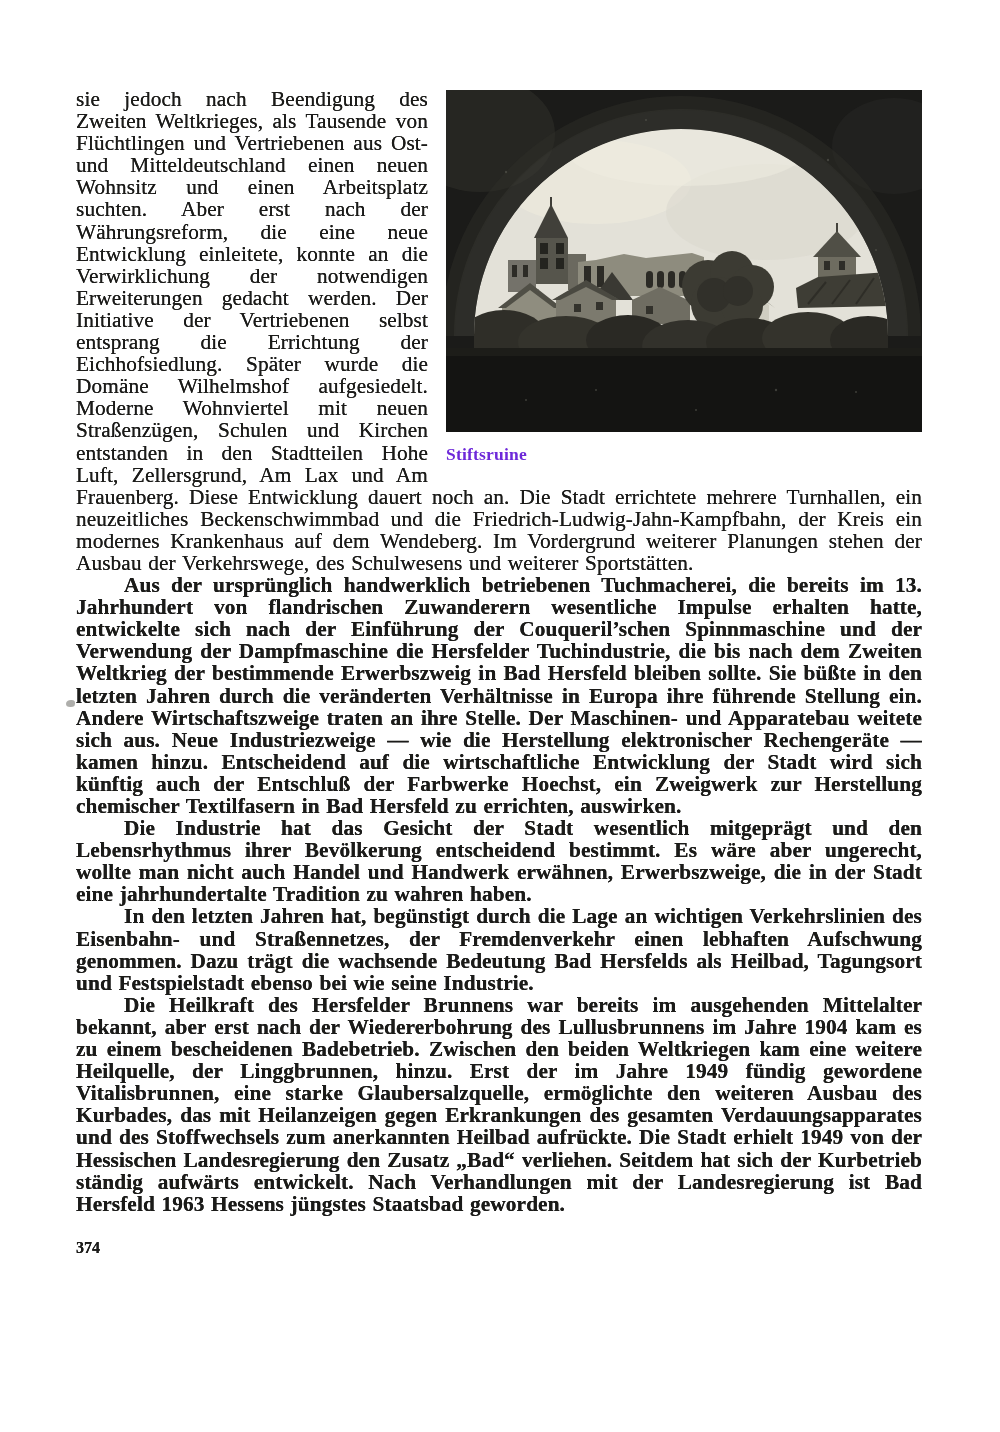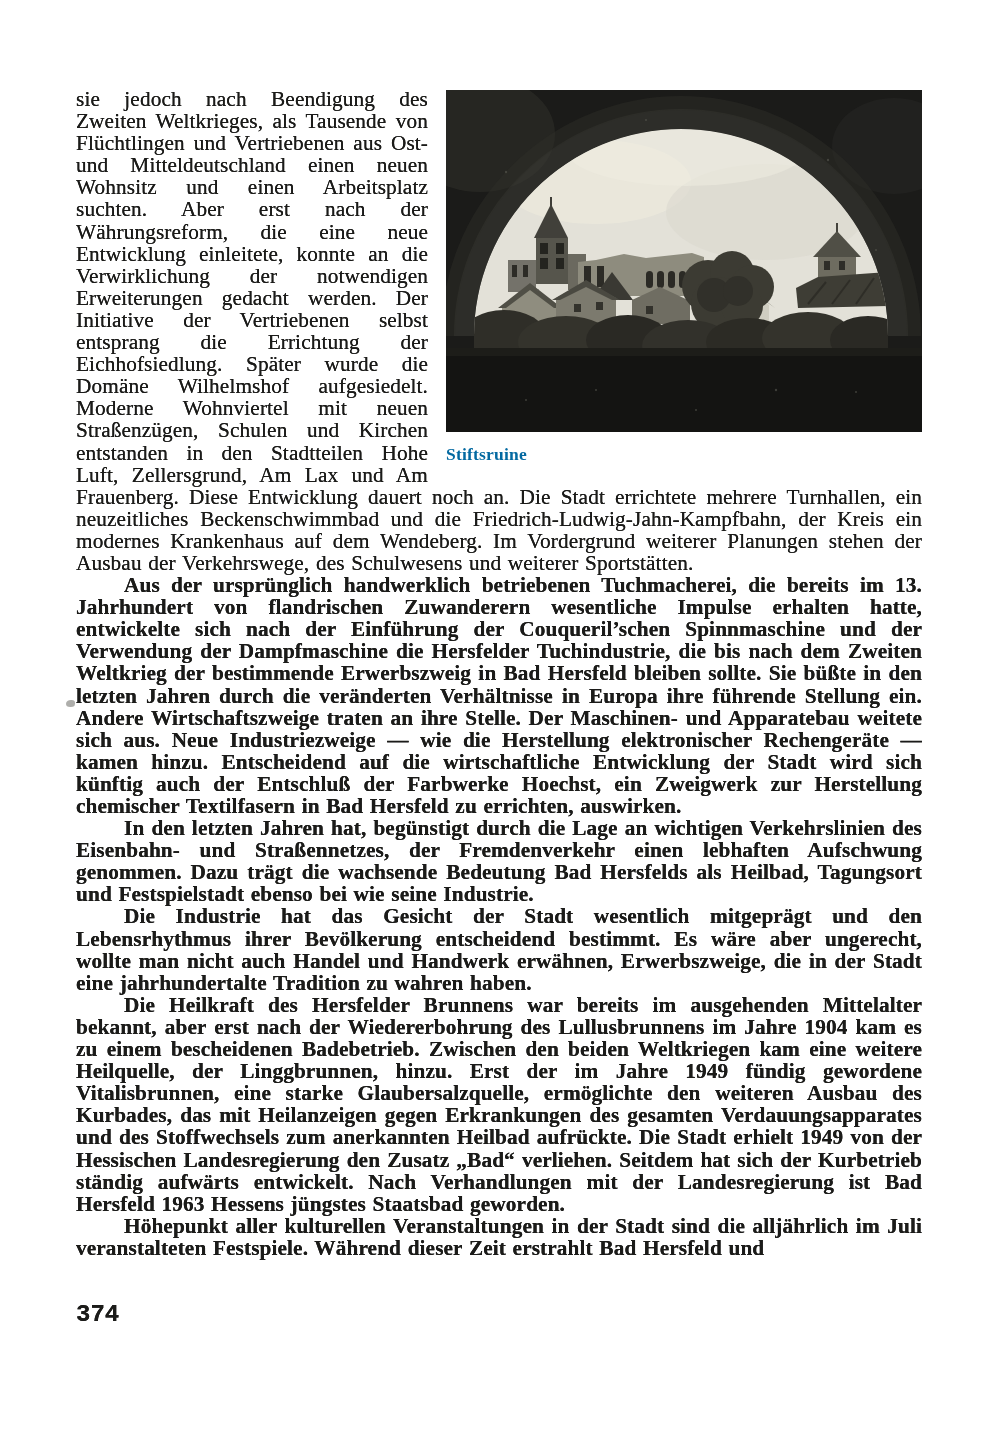--- a/index.html
+++ b/index.html
@@ -20,40 +20,39 @@
     float: right;
     width: 476px;
     margin: 2px 0 16px 18px;
   }
   .photo-svg { display: block; width: 476px; height: 342px; }
   .caption {
     margin-top: 12px;
     font-weight: bold;
     font-size: 17.5px;
     letter-spacing: 0.2px;
-    color: #0369a1;
+    color: #6d28d9;
   }
   p.body {
     margin: 0;
     font-size: 21.3px;
     line-height: 22.1px;
     text-align: justify;
     letter-spacing: 0.1px;
     word-spacing: 1.2px;
     hyphens: auto;
     text-shadow: 0 0 0.45px currentColor; 
   }
   p.indent { text-indent: 48px; font-weight: bold; }
   .pageno {
     clear: both;
     font-weight: bold;
-    font-size: 24px;
-    margin-top: 42px;
+    font-size: 16px;
+    margin-top: 24px;
     text-shadow: 0 0 0.4px currentColor;
-    font-family: Liberation Mono, monospace;
   }
   
   .smudge {
     position: absolute;
     left: 66px; top: 700px;
     width: 9px; height: 7px;
     background: #9a9a96;
     border-radius: 60% 40% 50% 50%;
     opacity: 0.8;
   }
@@ -183,21 +182,20 @@
           <circle cx="410" cy="302" r="1"></circle>
         <circle cx="250" cy="320" r="1"></circle>
           <circle cx="150" cy="300" r="1"></circle>
       </g>
     </svg>
     <div class="caption">Stiftsruine</div>
   </div>
 
   <p class="body">sie jedoch nach Beendigung des Zweiten Weltkrieges, als Tausende von Flüchtlingen und Vertriebenen aus Ost- und Mitteldeutschland einen neuen Wohnsitz und einen Arbeitsplatz suchten. Aber erst nach der Währungsreform, die eine neue Entwicklung einleitete, konnte an die Verwirklichung der notwendigen Erweiterungen gedacht werden. Der Initiative der Vertriebenen selbst entsprang die Errichtung der Eichhofsiedlung. Später wurde die Domäne Wilhelmshof aufgesiedelt. Moderne Wohnviertel mit neuen Straßenzügen, Schulen und Kirchen entstanden in den Stadtteilen Hohe Luft, Zellersgrund, Am Lax und Am Frauenberg. Diese Entwicklung dauert noch an. Die Stadt errichtete mehrere Turnhallen, ein neuzeitliches Beckenschwimmbad und die Friedrich-Ludwig-Jahn-Kampfbahn, der Kreis ein modernes Krankenhaus auf dem Wendeberg. Im Vordergrund weiterer Planungen stehen der Ausbau der Verkehrswege, des Schulwesens und weiterer Sportstätten.</p>
   <p class="body indent">Aus der ursprünglich handwerklich betriebenen Tuchmacherei, die bereits im 13. Jahrhundert von flandrischen Zuwanderern wesentliche Impulse erhalten hatte, entwickelte sich nach der Einführung der Couqueril’schen Spinnmaschine und der Verwendung der Dampfmaschine die Hersfelder Tuchindustrie, die bis nach dem Zweiten Weltkrieg der bestimmende Erwerbszweig in Bad Hersfeld bleiben sollte. Sie büßte in den letzten Jahren durch die veränderten Verhältnisse in Europa ihre führende Stellung ein. Andere Wirtschaftszweige traten an ihre Stelle. Der Maschinen- und Apparatebau weitete sich aus. Neue Industriezweige — wie die Herstellung elektronischer Rechengeräte — kamen hinzu. Entscheidend auf die wirtschaftliche Entwicklung der Stadt wird sich künftig auch der Entschluß der Farbwerke Hoechst, ein Zweigwerk zur Herstellung chemischer Textilfasern in Bad Hersfeld zu errichten, auswirken.</p>
+  <p class="body indent">Die Industrie hat das Gesicht der Stadt wesentlich mitgeprägt und den Lebensrhythmus ihrer Bevölkerung entscheidend bestimmt. Es wäre aber ungerecht, wollte man nicht auch Handel und Handwerk erwähnen, Erwerbszweige, die in der Stadt eine jahrhundertalte Tradition zu wahren haben.</p>
   <p class="body indent">In den letzten Jahren hat, begünstigt durch die Lage an wichtigen Verkehrslinien des Eisenbahn- und Straßennetzes, der Fremdenverkehr einen lebhaften Aufschwung genommen. Dazu trägt die wachsende Bedeutung Bad Hersfelds als Heilbad, Tagungsort und Festspielstadt ebenso bei wie seine Industrie.</p>
-  <p class="body indent">Die Industrie hat das Gesicht der Stadt wesentlich mitgeprägt und den Lebensrhythmus ihrer Bevölkerung entscheidend bestimmt. Es wäre aber ungerecht, wollte man nicht auch Handel und Handwerk erwähnen, Erwerbszweige, die in der Stadt eine jahrhundertalte Tradition zu wahren haben.</p>
   <p class="body indent">Die Heilkraft des Hersfelder Brunnens war bereits im ausgehenden Mittelalter bekannt, aber erst nach der Wiedererbohrung des Lullusbrunnens im Jahre 1904 kam es zu einem bescheidenen Badebetrieb. Zwischen den beiden Weltkriegen kam eine weitere Heilquelle, der Linggbrunnen, hinzu. Erst der im Jahre 1949 fündig gewordene Vitalisbrunnen, eine starke Glaubersalzquelle, ermöglichte den weiteren Ausbau des Kurbades, das mit Heilanzeigen gegen Erkrankungen des gesamten Verdauungsapparates und des Stoffwechsels zum anerkannten Heilbad aufrückte. Die Stadt erhielt 1949 von der Hessischen Landesregierung den Zusatz „Bad“ verliehen. Seitdem hat sich der Kurbetrieb ständig aufwärts entwickelt. Nach Verhandlungen mit der Landesregierung ist Bad Hersfeld 1963 Hessens jüngstes Staatsbad geworden.</p>
-  <p class="body indent">Höhepunkt aller kulturellen Veranstaltungen in der Stadt sind die alljährlich im Juli veranstalteten Festspiele. Während dieser Zeit erstrahlt Bad Hersfeld und</p>
 
   <div class="pageno">374</div>
 
   <div class="smudge"></div>
 </div>
 
 </body></html>

